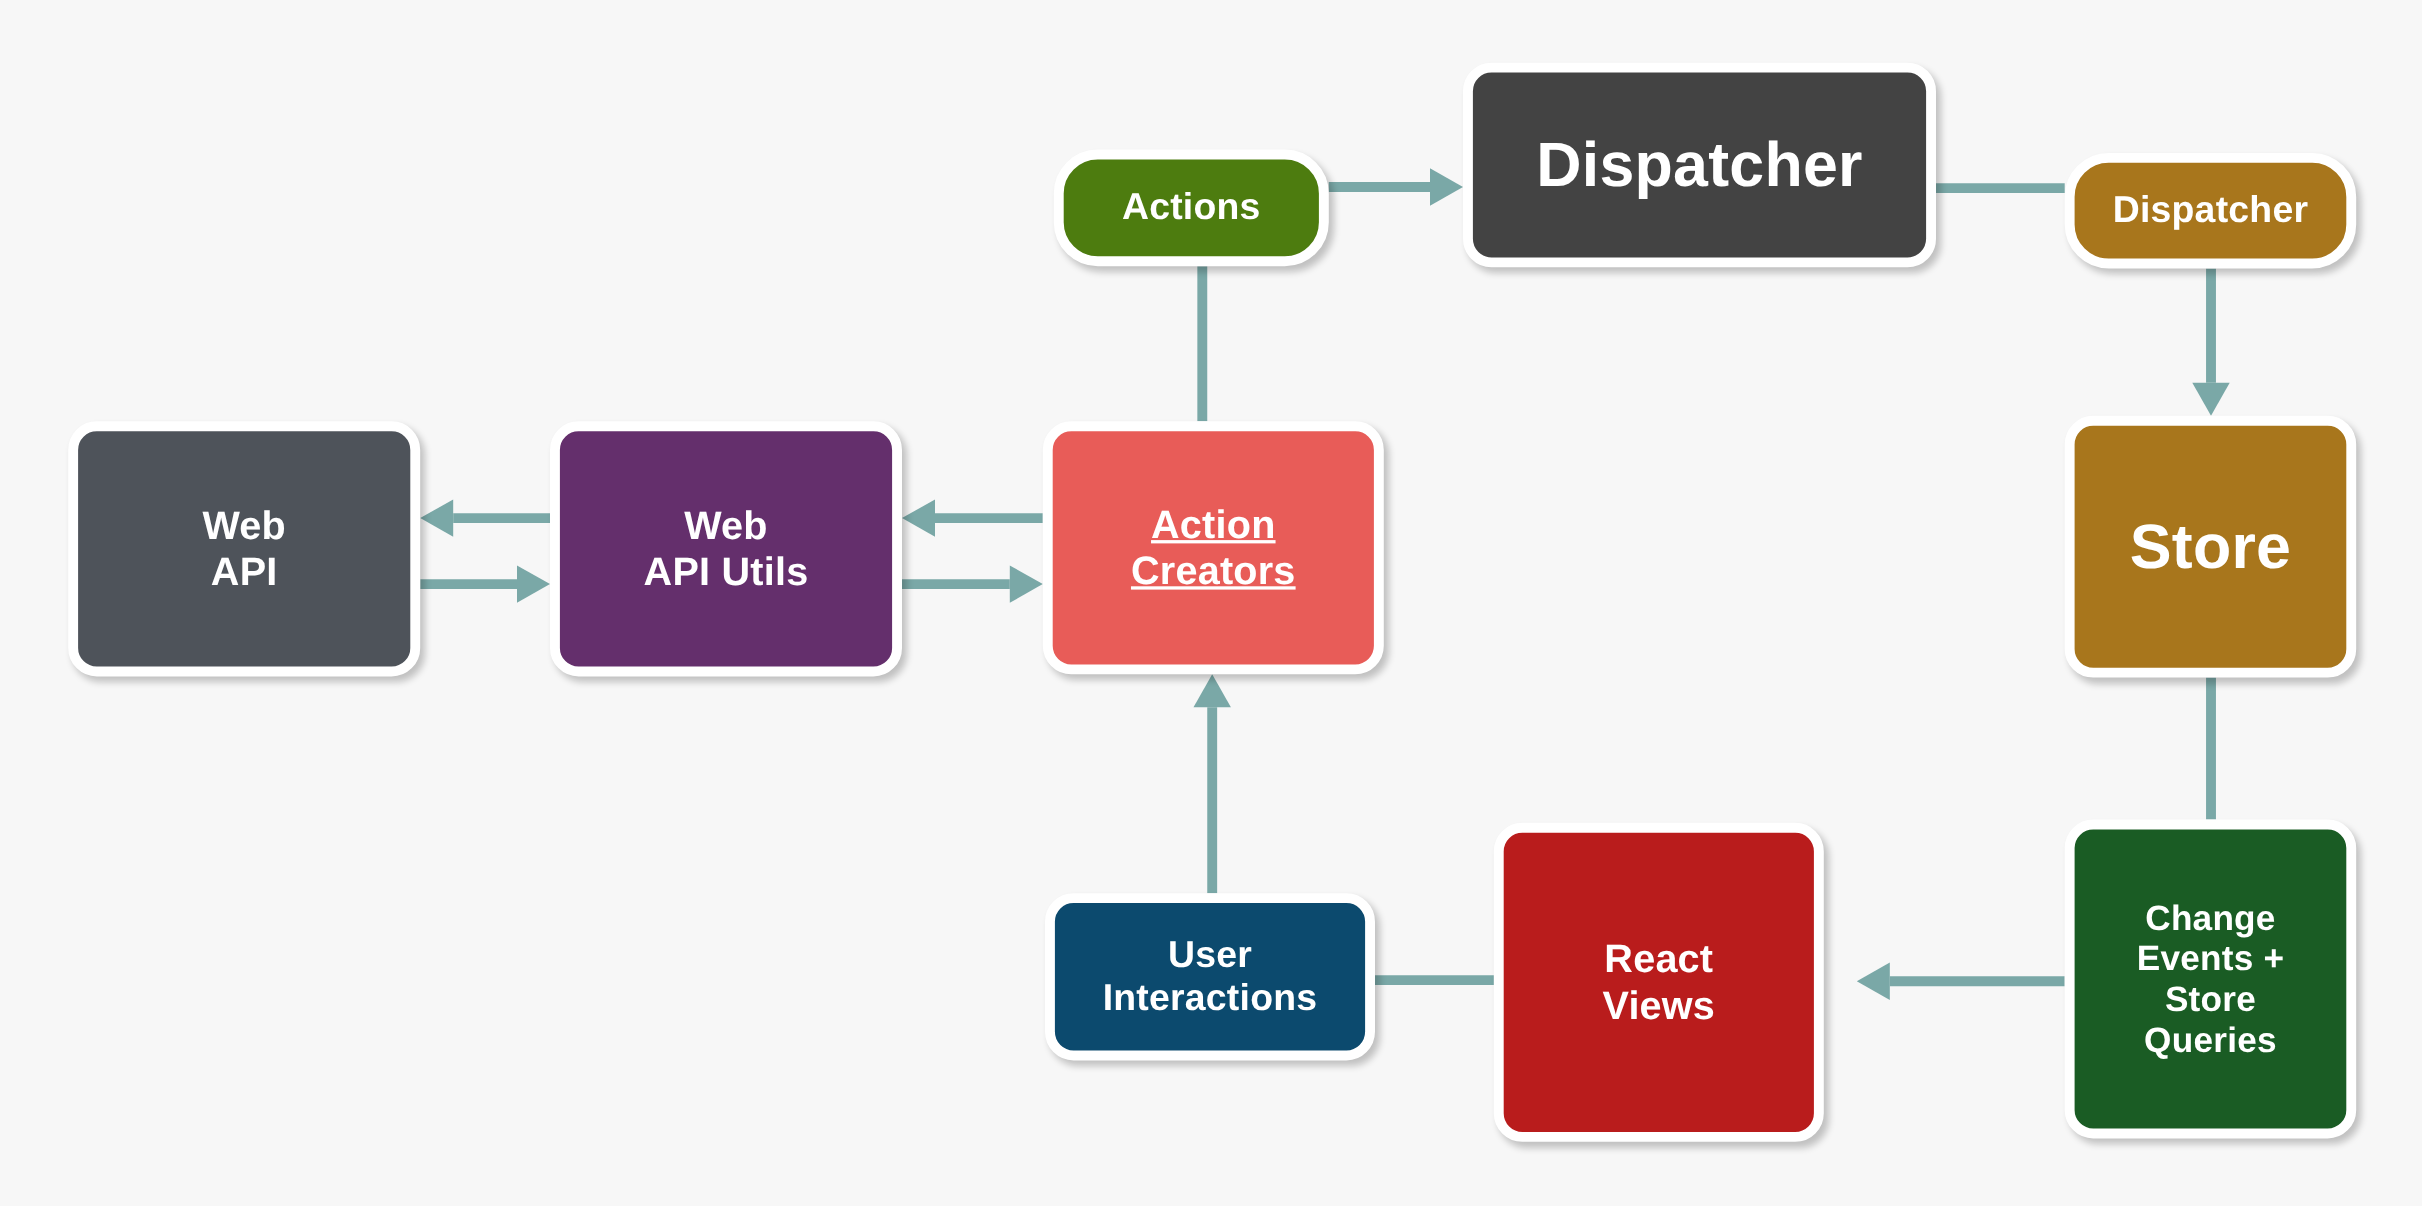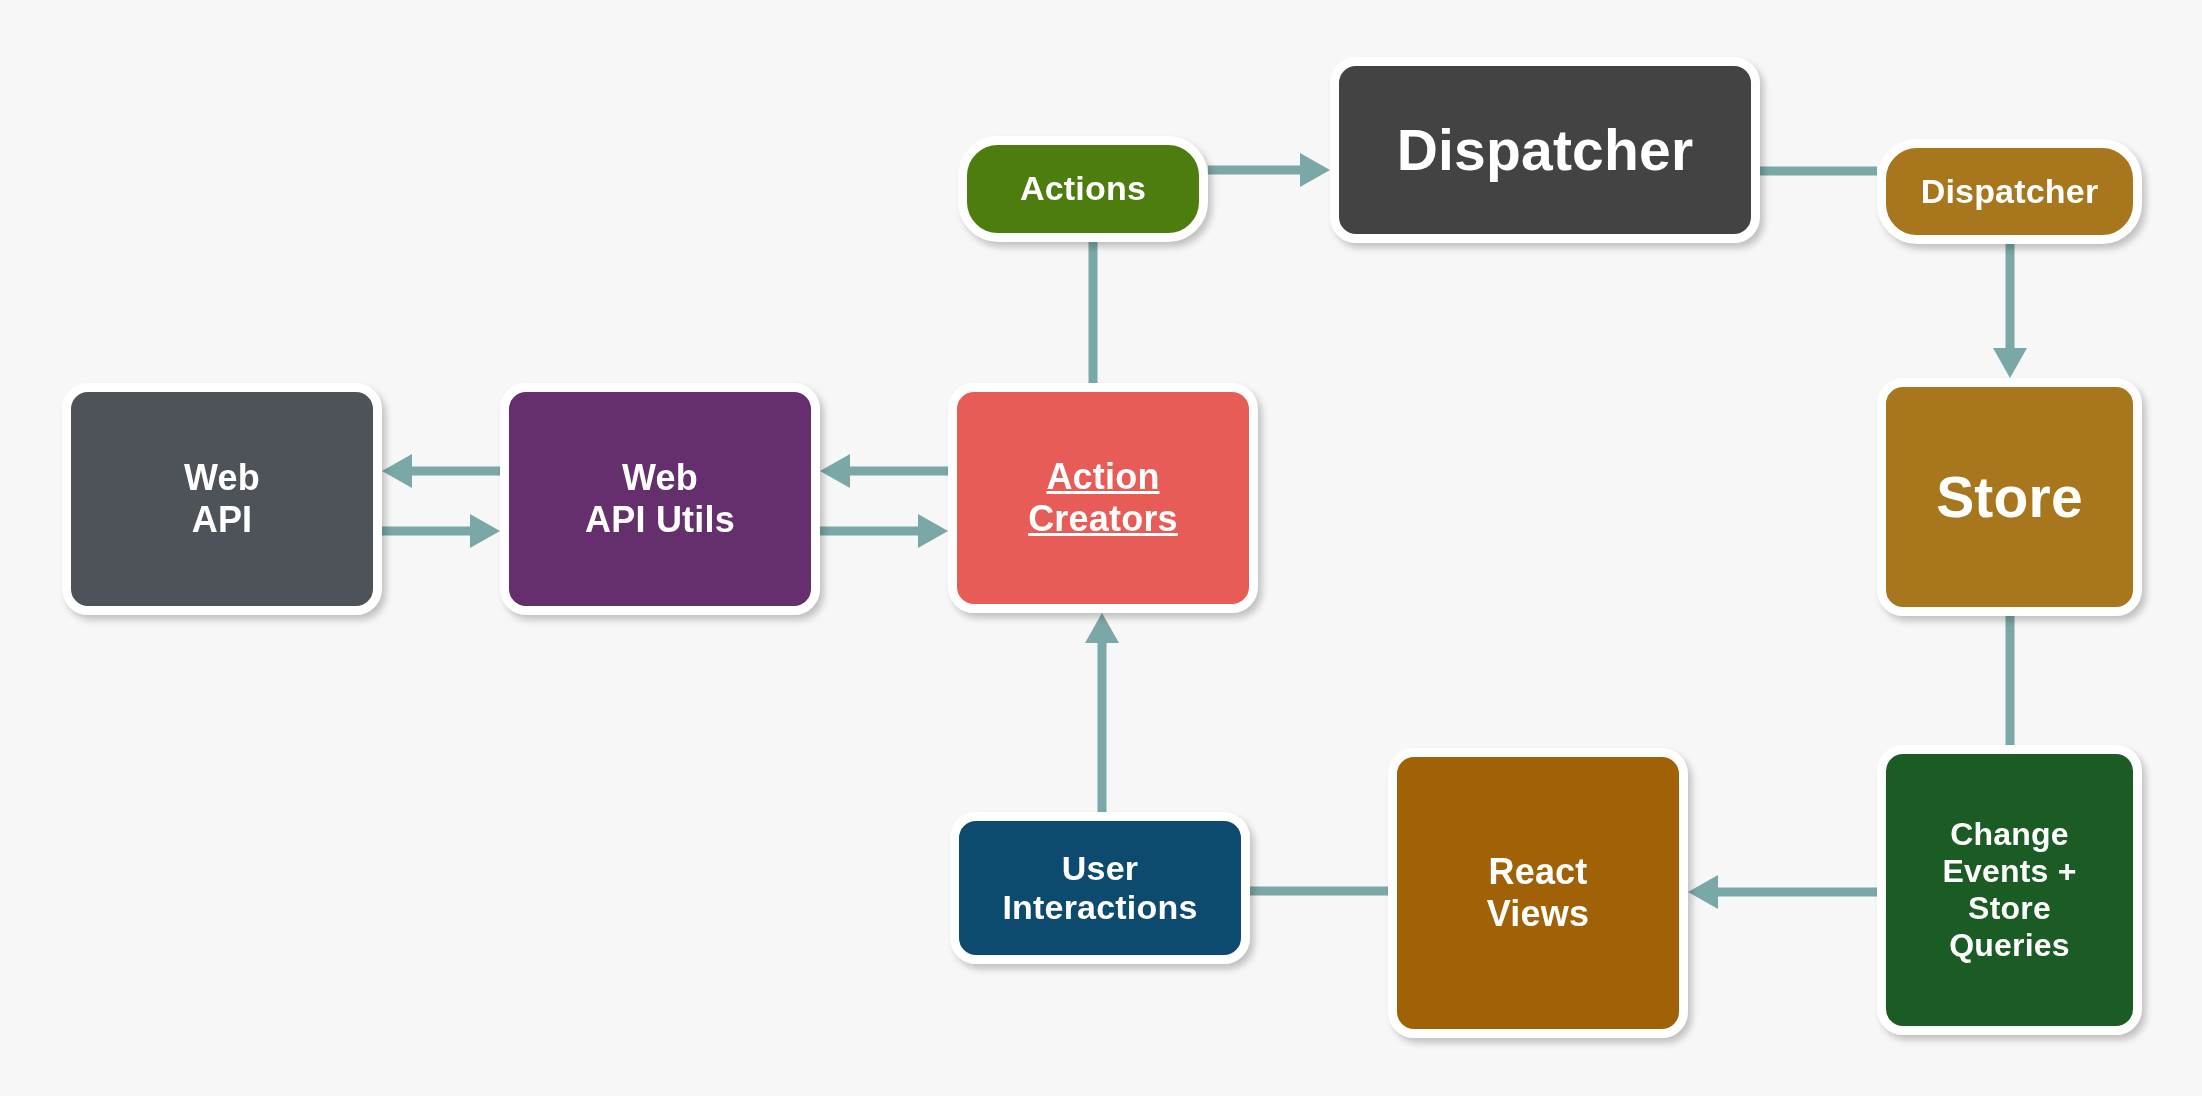--- a/index.html
+++ b/index.html
@@ -117,21 +117,21 @@
       </div>
       <div class="node pill t-sm" style="left: 1877px; top: 139px; width: 265px; height: 105px; background: rgb(168, 118, 28);">
         <span class="lbl">Dispatcher</span>
       </div>
       <div class="node t-lg" style="left: 1877px; top: 378px; width: 265px; height: 238px; background: rgb(168, 118, 28);">
         <span class="lbl">Store</span>
       </div>
       <div class="node t-xs" style="left: 1877px; top: 745px; width: 265px; height: 290px; background: rgb(26, 92, 36);">
         <span class="lbl">Change<br>Events +<br>Store<br>Queries</span>
       </div>
-      <div class="node t-md" style="left: 1388px; top: 748px; width: 300px; height: 290px; background: #a16207;">
+      <div class="node t-md" style="left: 1358px; top: 748px; width: 300px; height: 290px; background: #b91c1c;">
         <span class="lbl">React<br>Views</span>
       </div>
       <div class="node t-sm" style="left: 950px; top: 812px; width: 300px; height: 152px; background: #0c4a6e;">
         <span class="lbl">User<br>Interactions</span>
       </div>
       <div class="node t-md" style="left: 948px; top: 383px; width: 310px; height: 230px; background: rgb(232, 92, 88); text-decoration: underline;">
         <span class="lbl">Action<br>Creators</span>
       </div>
       <div class="node t-md" style="left: 500px; top: 383px; width: 320px; height: 232px; background: rgb(100, 47, 108);">
         <span class="lbl">Web<br>API Utils</span>

